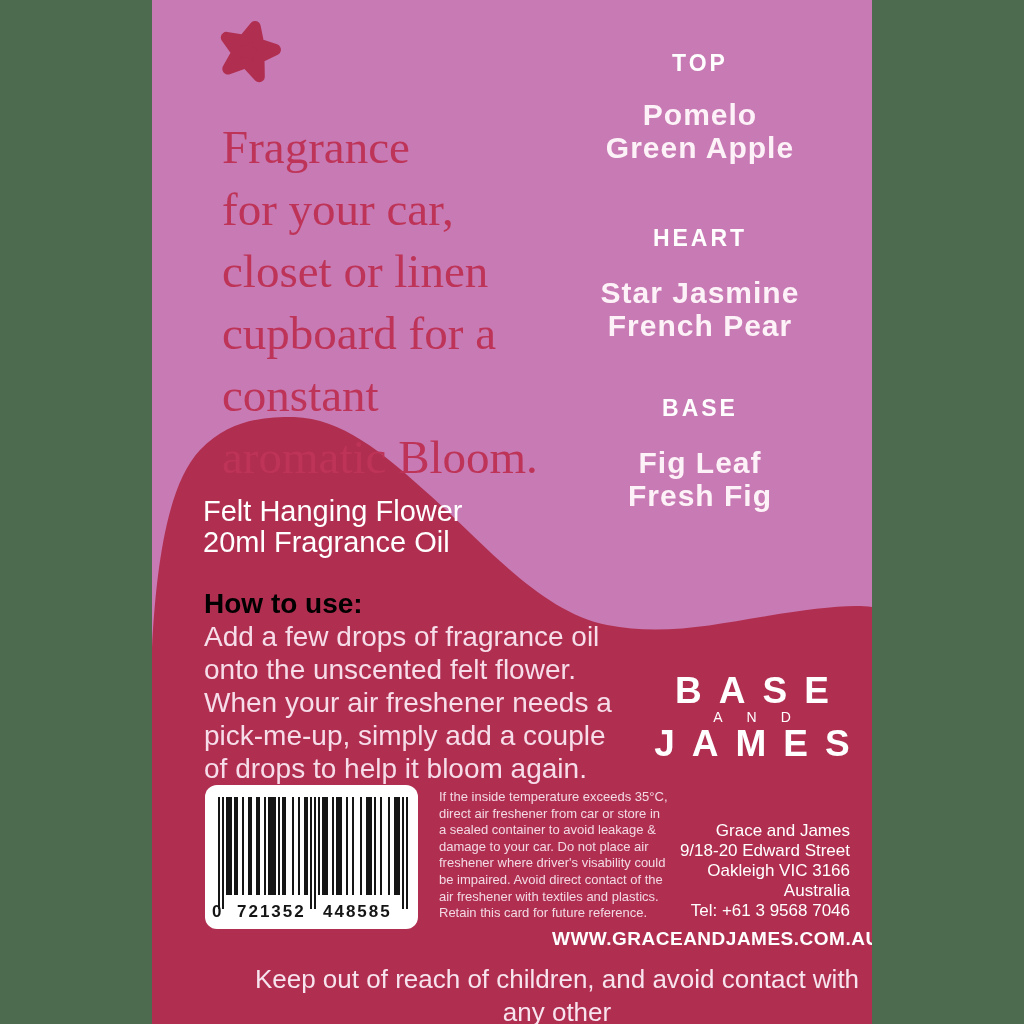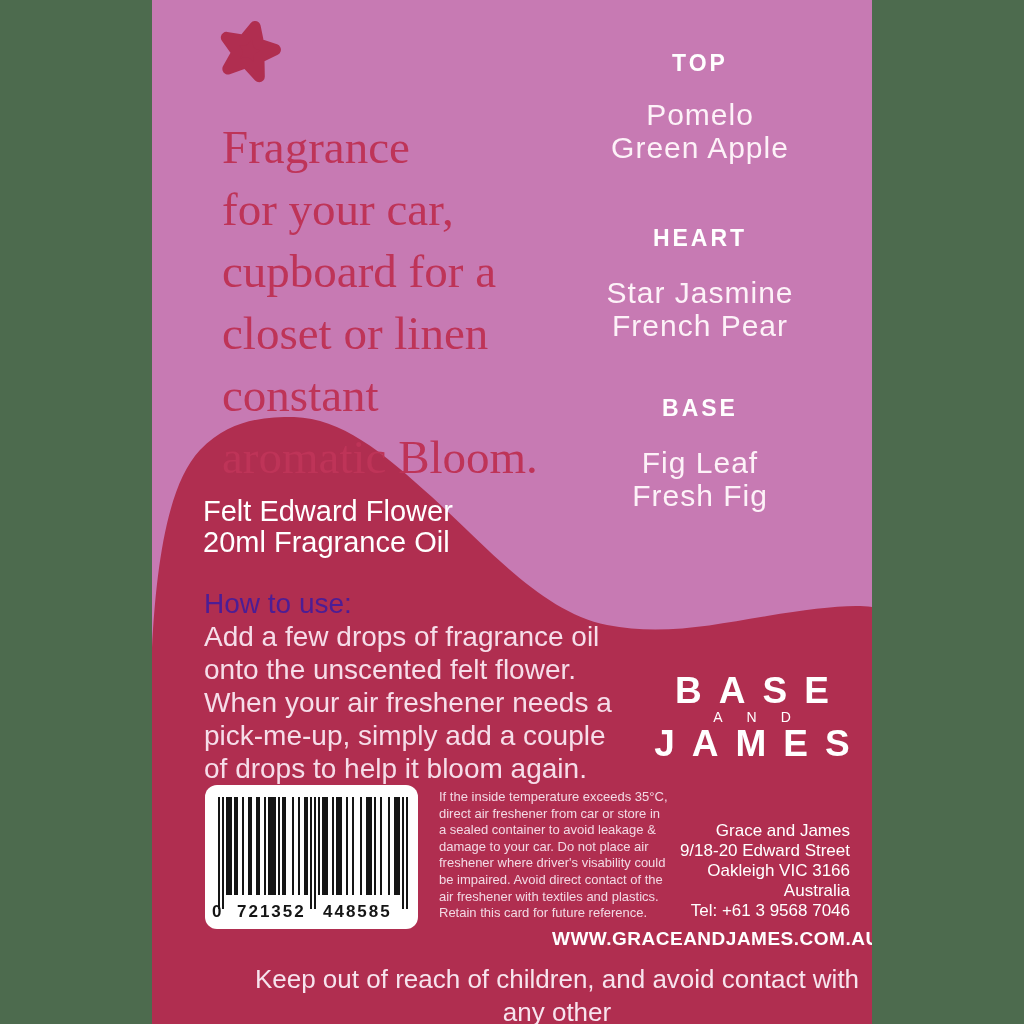--- a/index.html
+++ b/index.html
@@ -22,35 +22,35 @@
     font-size:47px;line-height:62px;color:#be3458;
   }
   .tagline span{display:block;}
 
   .note-h{
     position:absolute;left:358px;width:380px;text-align:center;
     color:#ffffff;font-size:23px;font-weight:800;letter-spacing:3px;
   }
   .note-l{
     position:absolute;left:358px;width:380px;text-align:center;
-    color:#fdf2f8;font-size:30px;font-weight:400;letter-spacing:1px;line-height:33px;
+    color:#fdf2f8;font-size:30px;font-weight:700;letter-spacing:1px;line-height:33px;
   }
   .note-l span{display:block;}
   .h-top{top:50px;}    .l-top{top:98px;}
   .h-heart{top:225px;} .l-heart{top:276px;}
   .h-base{top:395px;}  .l-base{top:446px;}
 
   .product{
     position:absolute;left:51px;top:496px;
     color:#ffffff;font-size:29px;font-weight:400;line-height:31px;
   }
   .product span{display:block;}
 
   .howto{position:absolute;left:52px;top:587px;font-size:28px;line-height:33px;}
-  .howto .hh{color:#4c1d95;font-weight:400;display:block;}
+  .howto .hh{color:#000000;font-weight:700;display:block;}
   .howto span{display:block;color:#f6dde9;font-weight:300;}
 
   .barcode{
     position:absolute;left:53px;top:785px;width:213px;height:144px;
     background:#ffffff;border-radius:12px;
   }
   .barcode svg{position:absolute;left:13px;top:12px;fill:#151515;}
   .bc-digits{
     position:absolute;left:0;bottom:5px;width:100%;height:22px;
     color:#151515;font-size:17px;font-weight:700;
@@ -103,22 +103,22 @@
 
   <svg class="star" viewBox="0 0 100 100">
     <g transform="rotate(14 50 50)">
       <polygon points="50,14 61,37 86,39 66,56 73,82 50,67 27,82 34,56 14,39 39,37" fill="#b02e50" stroke="#b02e50" stroke-width="16" stroke-linejoin="round"></polygon>
     </g>
   </svg>
 
   <div class="tagline">
     <span>Fragrance</span>
     <span>for your car,</span>
+    <span>closet or linen</span>
     <span>cupboard for a</span>
-    <span>closet or linen</span>
     <span>constant</span>
     <span>aromatic Bloom.</span>
   </div>
 
   <div class="note-h h-top">TOP</div>
   <div class="note-l l-top">
     <span>Pomelo</span>
     <span>Green Apple</span>
   </div>
 
@@ -128,21 +128,21 @@
     <span>French Pear</span>
   </div>
 
   <div class="note-h h-base">BASE</div>
   <div class="note-l l-base">
     <span>Fig Leaf</span>
     <span>Fresh Fig</span>
   </div>
 
   <div class="product">
-    <span>Felt Edward Flower</span>
+    <span>Felt Hanging Flower</span>
     <span>20ml Fragrance Oil</span>
   </div>
 
   <div class="howto">
     <b class="hh">How to use:</b>
     <span>Add a few drops of fragrance oil</span>
     <span>onto the unscented felt flower.</span>
     <span>When your air freshener needs a</span>
     <span>pick-me-up, simply add a couple</span>
     <span>of drops to help it bloom again.</span>

